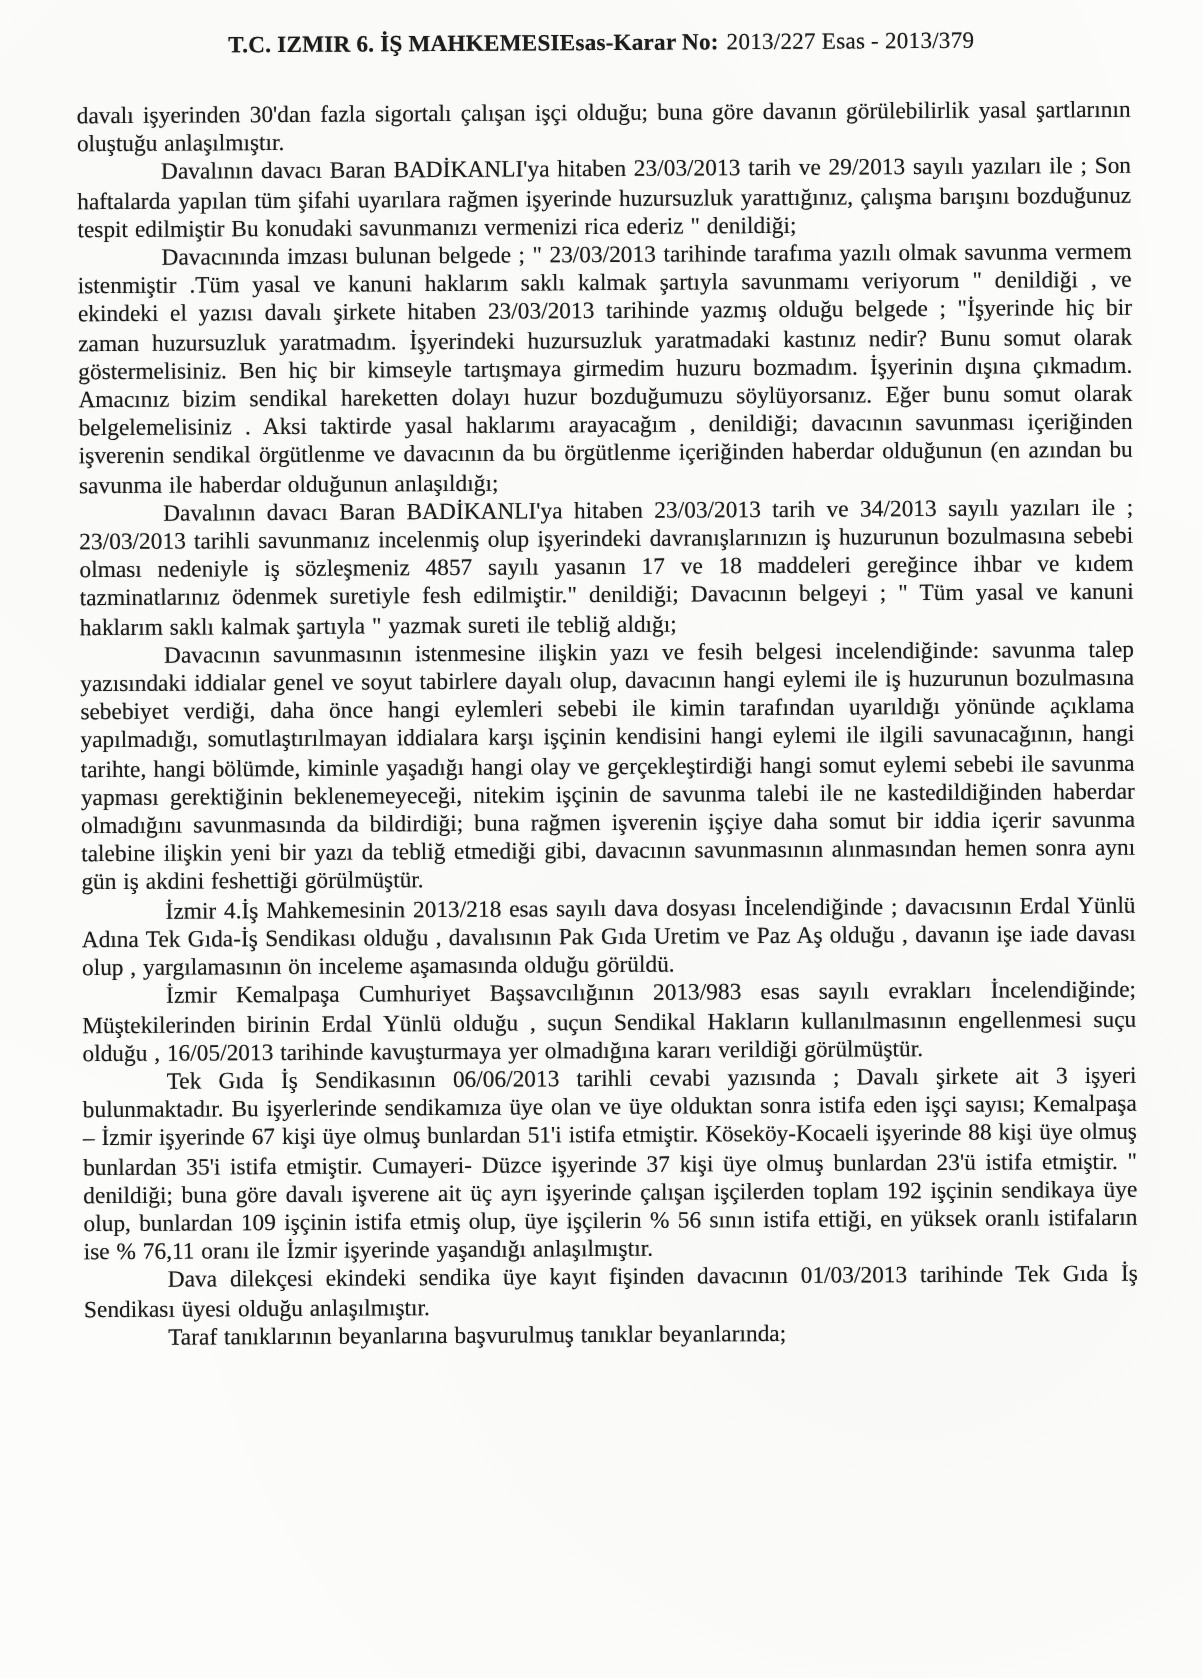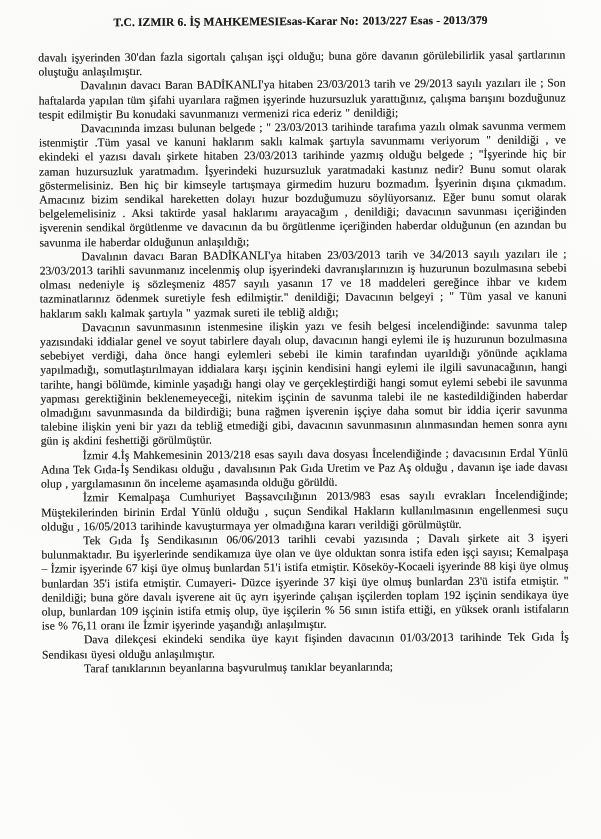--- a/index.html
+++ b/index.html
@@ -34,21 +34,21 @@
     white-space: nowrap;
     text-shadow: 0 0 0.5px rgba(20,20,20,0.55);
   }
   .doc-header .court {
     font-weight: bold;
   }
   .doc-header .case-label {
     font-weight: bold;
   }
   .doc-header .case-numbers {
-    font-weight: bold;
+    font-weight: normal;
     margin-left: 4px;
   }
   .doc-body {
     position: absolute;
     top: 50px;
     left: 38px;
     width: 527px;
     font-size: 11.7px;
     line-height: 14.2px;
     text-align: justify;

